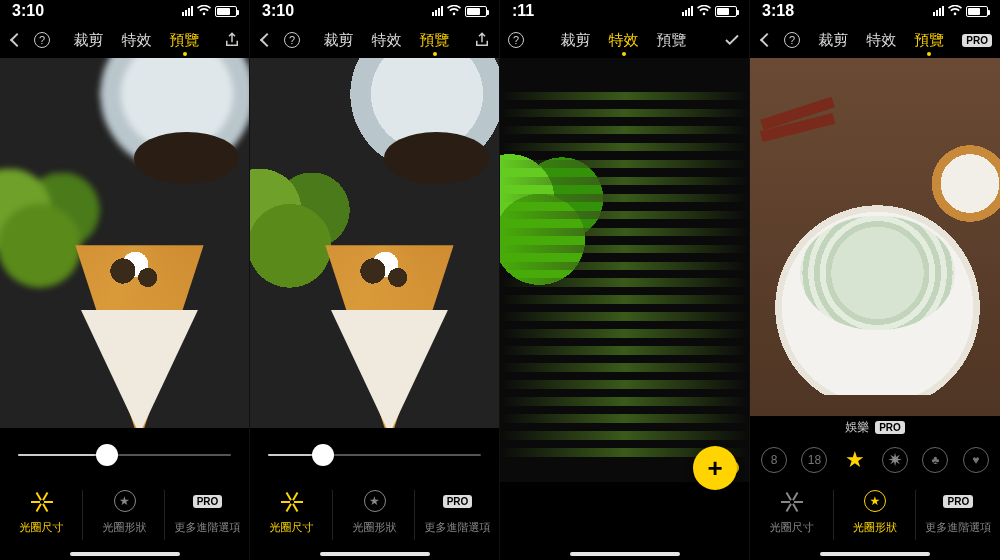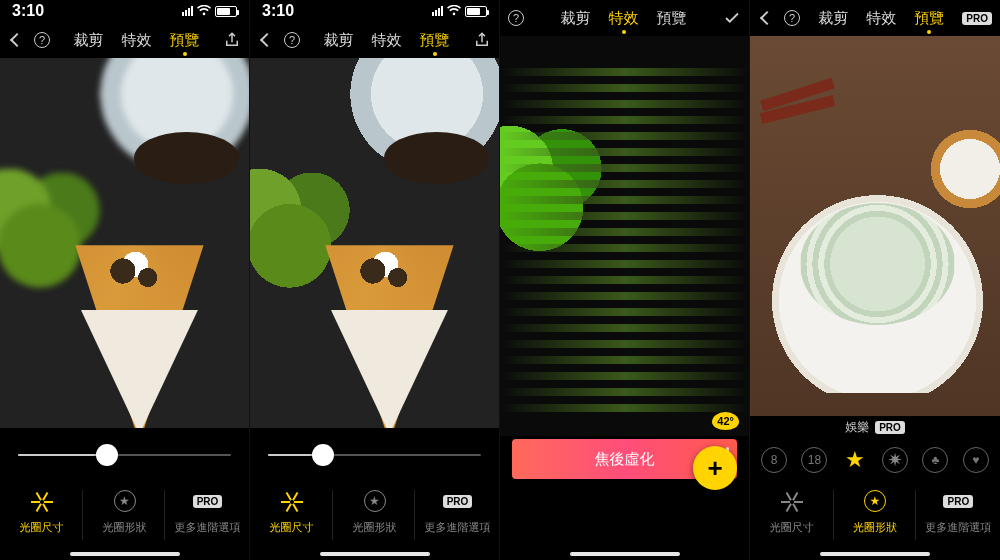--- a/index.html
+++ b/index.html
@@ -264,20 +264,39 @@
     <div class="ticon">
             <div class="probadge">PRO</div>
           </div>
     <span>更多進階選項</span>
   </div>
     <div class="homebar"></div>
   </div>
 
     </div>
     <div class="phone">
+      <div class="status">
+    <span>:11</span>
+    <span class="right">
+      <span class="sig">
+            <span></span>
+            <span></span>
+            <span></span>
+            <span></span>
+          </span>
+      <span>
+        <svg width="14" height="11" viewBox="0 0 14 11">
+              <path d="M7 10.2a1.3 1.3 0 1 0 0-2.6 1.3 1.3 0 0 0 0 2.6zM3.4 6.2a5 5 0 0 1 7.2 0l1.2-1.2a6.7 6.7 0 0 0-9.6 0l1.2 1.2zM1 3.8a8.4 8.4 0 0 1 12 0L14 2.6a10 10 0 0 0-14 0L1 3.8z" fill="#fff"></path>
+            </svg>
+      </span>
+      <span class="batt">
+            <i style="width:62%"></i>
+          </span>
+    </span>
+  </div>
       <div class="nav">
     <div class="left">
 
       <span class="qmark">?</span>
     </div>
     <div class="tabs">
           <span class="tab ">裁剪</span>
           <span class="tab active">特效</span>
           <span class="tab ">預覽</span>
         </div>
@@ -310,29 +329,45 @@
           <div class="streak" style="top:68%"></div>
           <div class="streak" style="top:72%"></div>
           <div class="streak" style="top:76%"></div>
           <div class="streak" style="top:80%"></div>
           <div class="streak" style="top:84%"></div>
           <div class="streak" style="top:88%"></div>
           <div class="streak" style="top:92%"></div>
         </div>
         <div class="depthbadge">42°</div>
       </div>
-      <div class="effectbtn">
-        <div class="btn">焦後虛化</div>
-      </div>
       <div class="tools">
         <div class="homebar"></div>
       </div>
       <div class="fab">+</div>
     </div>
     <div class="phone">
+      <div class="status">
+    <span>3:18</span>
+    <span class="right">
+      <span class="sig">
+            <span></span>
+            <span></span>
+            <span></span>
+            <span></span>
+          </span>
+      <span>
+        <svg width="14" height="11" viewBox="0 0 14 11">
+              <path d="M7 10.2a1.3 1.3 0 1 0 0-2.6 1.3 1.3 0 0 0 0 2.6zM3.4 6.2a5 5 0 0 1 7.2 0l1.2-1.2a6.7 6.7 0 0 0-9.6 0l1.2 1.2zM1 3.8a8.4 8.4 0 0 1 12 0L14 2.6a10 10 0 0 0-14 0L1 3.8z" fill="#fff"></path>
+            </svg>
+      </span>
+      <span class="batt">
+            <i style="width:60%"></i>
+          </span>
+    </span>
+  </div>
       <div class="nav">
     <div class="left">
       <span class="icn">
             <span class="chev"></span>
           </span>
       <span class="qmark">?</span>
     </div>
     <div class="tabs">
           <span class="tab ">裁剪</span>
           <span class="tab ">特效</span>

